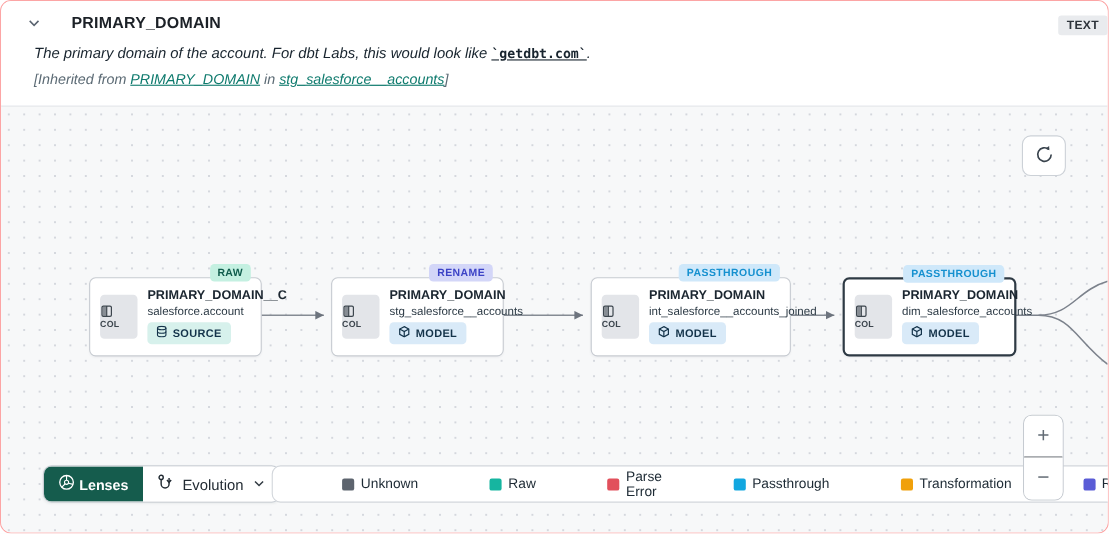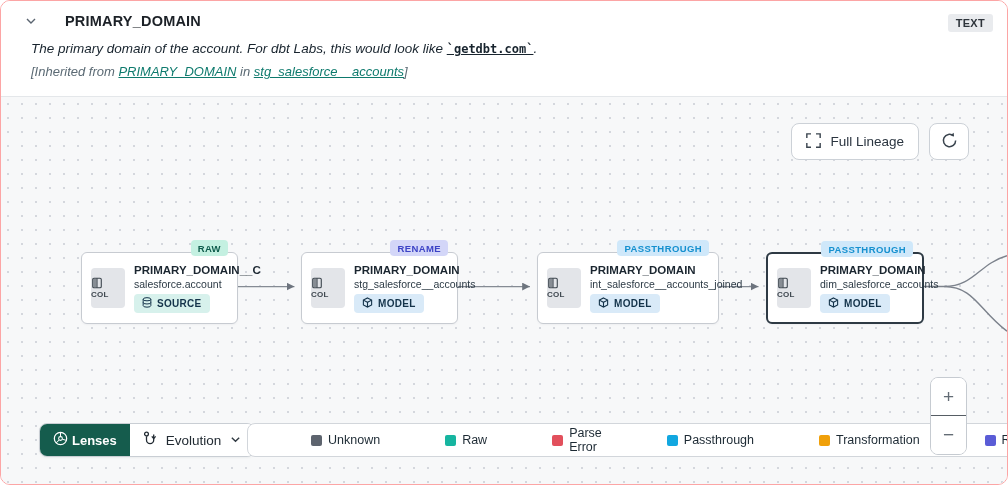--- a/index.html
+++ b/index.html
@@ -14,21 +14,21 @@
     border-radius: 10px;
     overflow: hidden;
   }
 
   
   .header { position: relative; height: 95px; background: #fff; padding: 12px 16px 0 22px; }
   .header-row { display: flex; align-items: center; }
   .collapse-btn { background: none; border: none; cursor: pointer; color: #5a6470; display: inline-flex; padding: 2px; }
   .col-title { font-size: 14.5px; font-weight: 700; color: #1c2127; margin-left: 26px; letter-spacing: .2px; }
   .type-badge {
-    position: absolute; top: 13px; right: 14px;
+    position: absolute; top: 13px; right: 0;
     background: #e9ebee; color: #2e343b;
     font-size: 11px; font-weight: 700; letter-spacing: .3px;
     padding: 3px 8px; border-radius: 3px;
   }
   .description { margin: 12px 0 0 8px; font-style: italic; font-size: 13.5px; color: #18242e; }
   .description code { font-family: "DejaVu Sans Mono", monospace; font-style: normal; font-weight: 700; font-size: 12px; color: #18242e; text-decoration: underline; }
   .inherited { margin: 8px 0 0 8px; font-style: italic; font-size: 13px; color: #5b6a74; }
   .inherited a { color: #0e7a6d; text-decoration: underline; cursor: pointer; }
 
   
@@ -159,28 +159,20 @@
         </marker>
       </defs>
       <line x1="237" y1="191" x2="294" y2="191" stroke="#858b94" stroke-width="1.3" marker-end="url(#arrow)"></line>
       <line x1="457" y1="191" x2="530" y2="191" stroke="#858b94" stroke-width="1.3" marker-end="url(#arrow)"></line>
       <line x1="718" y1="191" x2="759" y2="191" stroke="#858b94" stroke-width="1.3" marker-end="url(#arrow)"></line>
       <path d="M924,191 L945,191 C975,191 980,168 1008,160" fill="none" stroke="#7c828c" stroke-width="1.4"></path>
       <path d="M945,191 C975,191 980,215 1008,236" fill="none" stroke="#7c828c" stroke-width="1.4"></path>
     </svg>
 
     <div class="lineage-toolbar">
-      <button class="btn">
-        <span>
-          <svg width="15" height="15" viewBox="0 0 18 18">
-              <path d="M1 6V1h5 M12 1h5v5 M17 12v5h-5 M6 17H1v-5" fill="none" stroke="#3a444e" stroke-width="1.7"></path>
-            </svg>
-        </span>
-        <span>Full Lineage</span>
-      </button>
       <button class="btn icon-only">
         <span>
           <svg width="17" height="17" viewBox="0 0 18 18">
               <path d="M15.5 9 a6.5 6.5 0 1 1 -2.2 -4.9" fill="none" stroke="#3a444e" stroke-width="1.6"></path>
               <path d="M13.5 0.8 L13.7 4.8 L9.9 3.4 Z" fill="#3a444e"></path>
             </svg>
         </span>
       </button>
     </div>
 

